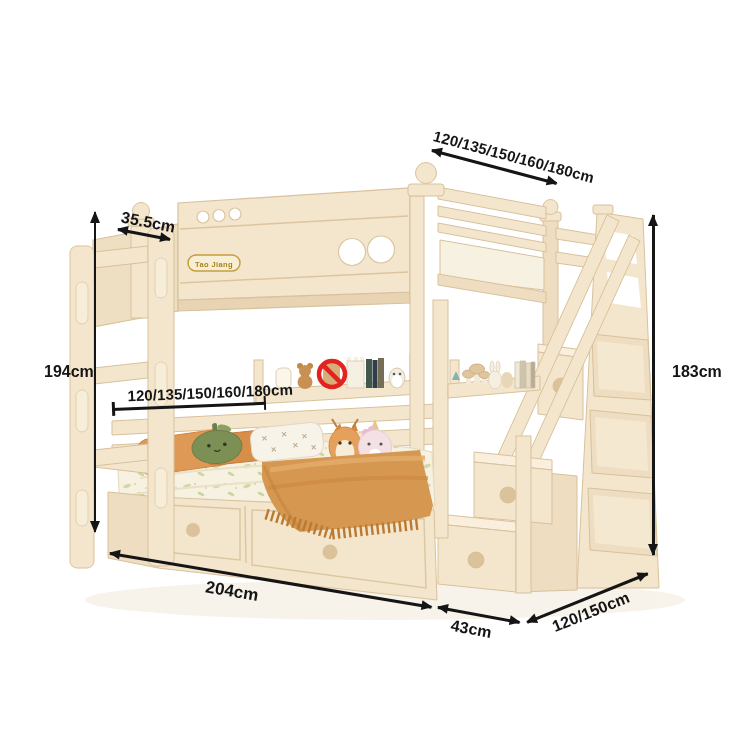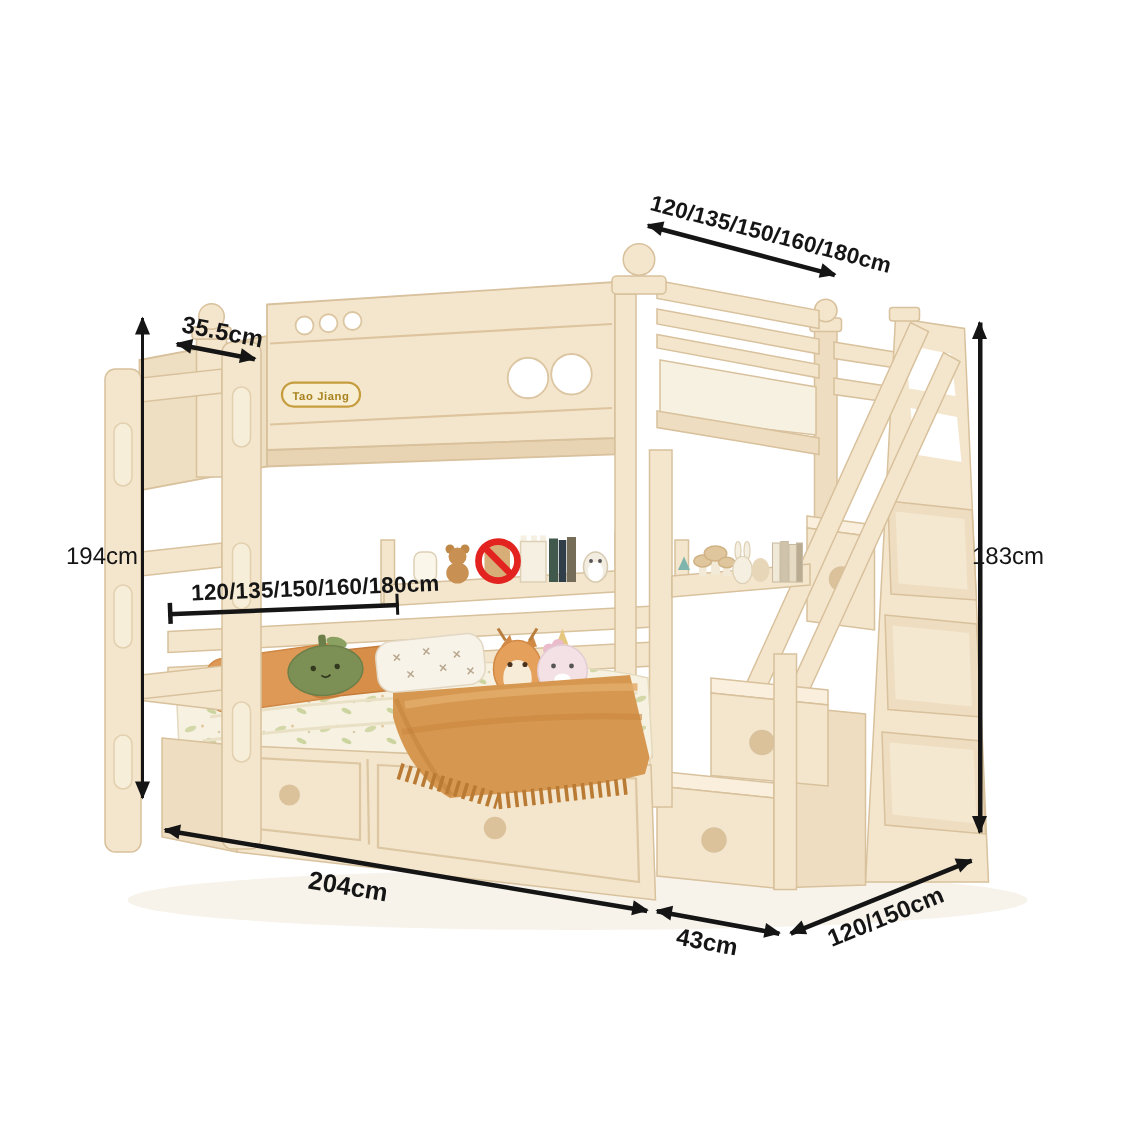--- a/index.html
+++ b/index.html
@@ -18,21 +18,21 @@
     border-top:5px solid transparent;border-bottom:5px solid transparent;border-left:11px solid #151515}
   .tick{position:absolute;height:2.5px;background:#151515}
   .tick::before,.tick::after{content:"";position:absolute;top:-6px;width:2.5px;height:14px;background:#151515}
   .tick::before{left:0}
   .tick::after{right:0}
   .vline{position:absolute;width:2.5px;background:#151515}
   .vline::before{content:"";position:absolute;top:-1px;left:50%;margin-left:-5px;width:0;height:0;
     border-left:5px solid transparent;border-right:5px solid transparent;border-bottom:12px solid #151515}
   .vline::after{content:"";position:absolute;bottom:-1px;left:50%;margin-left:-5px;width:0;height:0;
     border-left:5px solid transparent;border-right:5px solid transparent;border-top:12px solid #151515}
-  .vlab{position:absolute;color:#151515;font-weight:400;white-space:nowrap;line-height:1}
+  .vlab{position:absolute;color:#151515;font-weight:700;white-space:nowrap;line-height:1}
 </style>
 </head>
 <body>
 
 <div class="stage">
 
   <svg class="bed" width="750" height="750" viewBox="0 0 750 750">
     <defs>
       <pattern id="floral" patternUnits="userSpaceOnUse" width="30" height="20">
         <rect width="30" height="20" fill="#f6f1e0"></rect>
@@ -280,21 +280,21 @@
 
   <div class="vline" style="left:93.5px;top:212px;height:320px"></div>
   <div class="vlab" style="left:44px;top:364px;font-size:16px">194cm</div>
 
   <div class="ann" style="left:112px;top:409px;transform:rotate(-2.3deg)">
     <div class="lab" style="left:16px;top:-20px;font-size:15px">120/135/150/160/180cm</div>
     <div class="tick" style="left:0;top:-1px;width:154px"></div>
   </div>
 
   <div class="vline" style="left:652px;top:215px;height:340px"></div>
-  <div class="vlab" style="left:648px;top:364px;font-size:16px">183cm</div>
+  <div class="vlab" style="left:672px;top:364px;font-size:16px">183cm</div>
 
   <div class="ann" style="left:110px;top:553px;transform:rotate(9.5deg)">
     <div class="arr" style="left:0;top:-1px;width:326px"></div>
     <div class="lab" style="left:100px;top:9px;font-size:17px">204cm</div>
   </div>
 
   <div class="ann" style="left:438px;top:607px;transform:rotate(10.4deg)">
     <div class="arr" style="left:0;top:-1px;width:83px"></div>
     <div class="lab" style="left:16px;top:8px;font-size:16px">43cm</div>
   </div>

